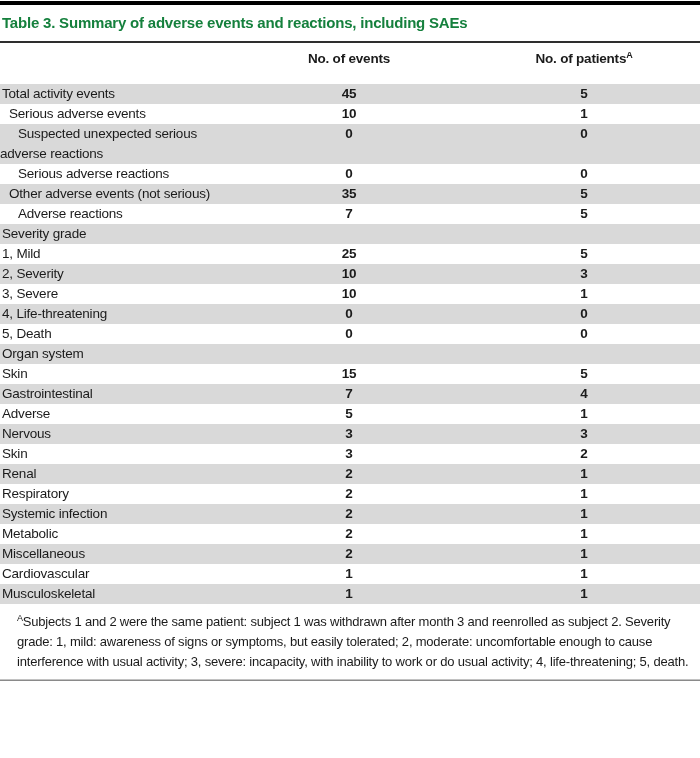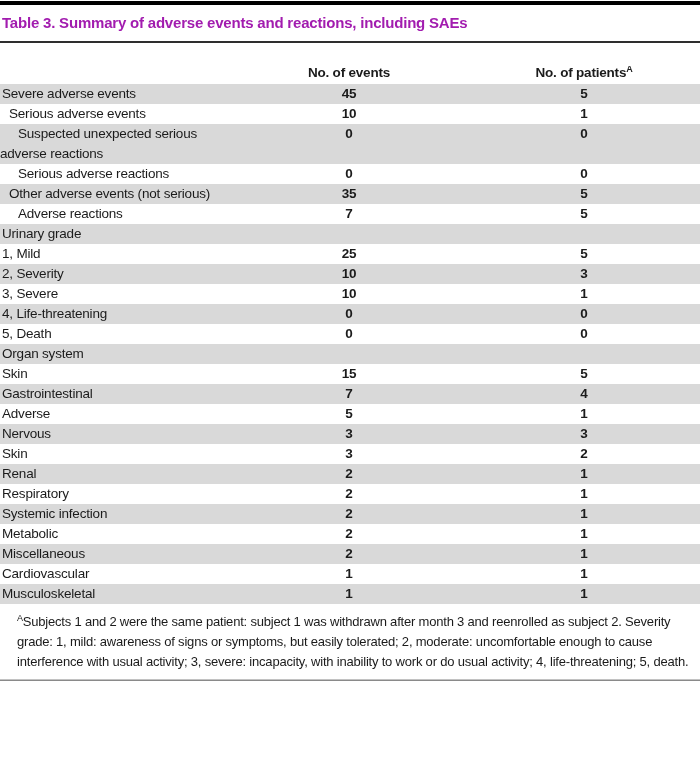--- a/index.html
+++ b/index.html
@@ -7,26 +7,26 @@
     --topbar:#000000;
     --title-rule:#2e2e2e;
     --bottom-rule:#8a8a8a;
     --text:#1b1b1b;
   }
   *{box-sizing:border-box;margin:0;padding:0}
   html,body{width:700px;height:758px;overflow:hidden;background:#fff;}
   body{font-family:"Liberation Sans",sans-serif;color:var(--text);}
   .topbar{height:4px;background:var(--topbar);margin-top:1px;}
   .title{font-size:15px;font-weight:bold;letter-spacing:-0.2px;line-height:17px;
-         padding:9px 0 0 2px;color:#a21caf;}
+         padding:9px 0 0 2px;color:#15803d;}
   .title-rule{border-bottom:2px solid var(--title-rule);margin-top:10px;}
   table.aetable{width:700px;border-collapse:collapse;table-layout:fixed;
                 font-size:13.5px;letter-spacing:-0.2px;color:var(--text);}
   col.c1{width:230px} col.c2{width:238px} col.c3{width:232px}
-  thead th{font-weight:bold;height:41px;vertical-align:bottom;padding-bottom:4px;}
+  thead th{font-weight:bold;height:41px;vertical-align:bottom;padding-bottom:18px;}
   th.num,td.num{text-align:center;font-weight:bold;}
   thead th.num{font-weight:bold;}
   tbody td{line-height:20px;vertical-align:top;}
   tr.shaded{background:var(--shaded);}
   td.label{white-space:nowrap;}
   td.label.wrap{white-space:normal;}
   .ind0{text-indent:2px}
   .ind1{text-indent:9px}
   .ind2{text-indent:18px}
   sup{font-size:9px;vertical-align:super;line-height:0;}
@@ -57,21 +57,21 @@
         <th class="num">
           <span>No. of events</span>
         </th>
         <th class="num">
           <span>No. of patients</span><sup>A</sup>
         </th>
       </tr>
     </thead>
     <tbody id="rows">
         <tr class="shaded">
-          <td class="label ind0">Severe adverse events</td>
+          <td class="label ind0">Total activity events</td>
           <td class="num">45</td>
           <td class="num">5</td>
         </tr>
         <tr>
           <td class="label ind1">Serious adverse events</td>
           <td class="num">10</td>
           <td class="num">1</td>
         </tr>
         <tr class="shaded">
           <td class="label ind2 wrap">Suspected unexpected serious adverse reactions</td>
@@ -87,21 +87,21 @@
           <td class="label ind1">Other adverse events (not serious)</td>
           <td class="num">35</td>
           <td class="num">5</td>
         </tr>
         <tr>
           <td class="label ind2">Adverse reactions</td>
           <td class="num">7</td>
           <td class="num">5</td>
         </tr>
         <tr class="shaded">
-          <td class="label ind0">Urinary grade</td>
+          <td class="label ind0">Severity grade</td>
           <td class="num"></td>
           <td class="num"></td>
         </tr>
         <tr>
           <td class="label ind0">1, Mild</td>
           <td class="num">25</td>
           <td class="num">5</td>
         </tr>
         <tr class="shaded">
           <td class="label ind0">2, Severity</td>

